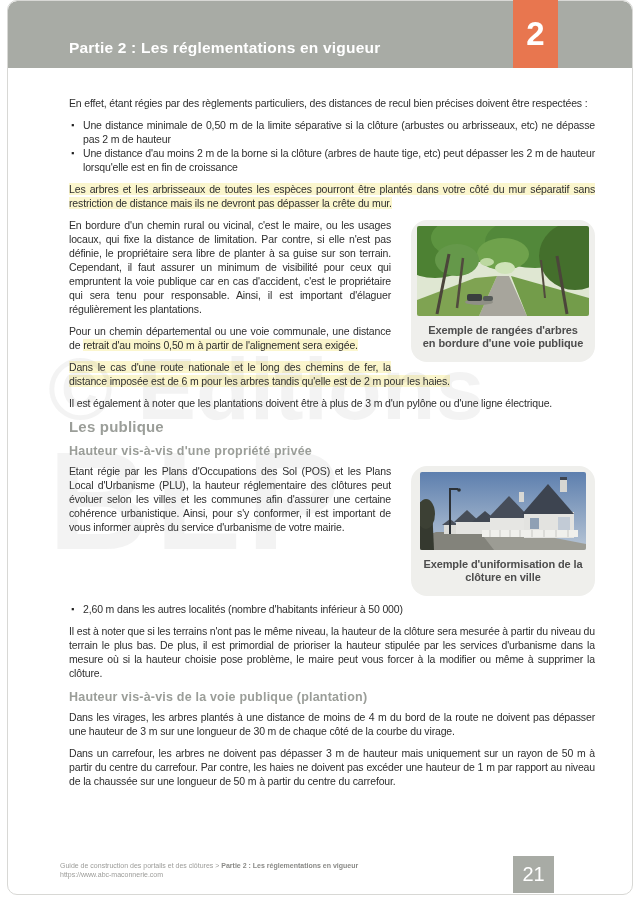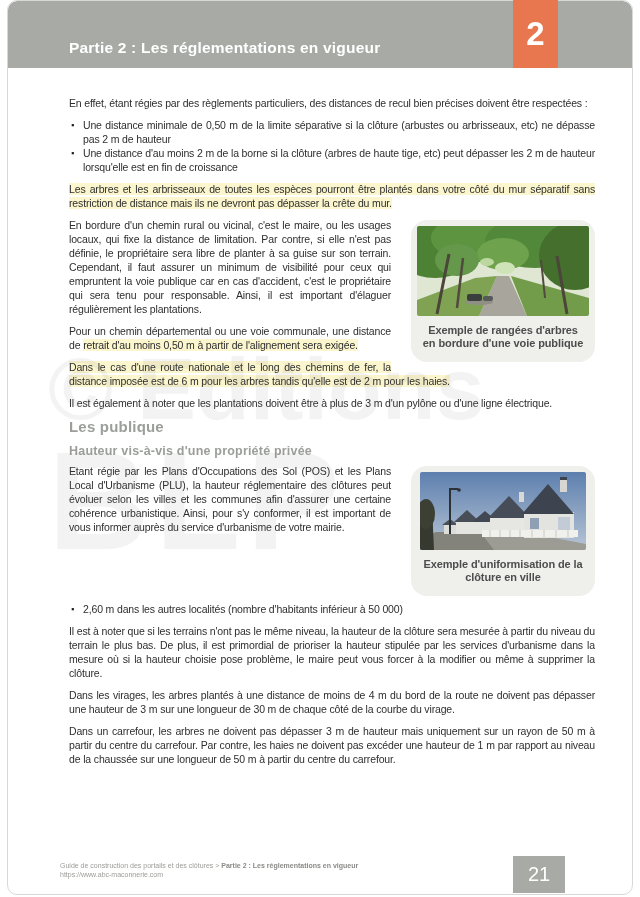--- a/index.html
+++ b/index.html
@@ -48,21 +48,21 @@
     font-size:11px;line-height:13px;letter-spacing:-0.1px;
   }
   .clear-r{clear:right;}
   
   .footer{
     position:absolute;left:60px;top:861px;z-index:2;color:#9c9c99;
     font-size:7px;line-height:9px;letter-spacing:0;
   }
   .footer .bold{font-weight:bold;color:#8a8a87;}
   .page-number-box{
-    position:absolute;left:513px;top:856px;width:52px;height:37px;background:#a8aba5;
+    position:absolute;left:513px;top:856px;width:41px;height:37px;background:#a8aba5;
     display:flex;align-items:center;justify-content:center;z-index:6;
   }
   .page-number-box span{color:#ffffff;font-size:20px;font-weight:normal;}
   
   .watermark{position:absolute;z-index:3;pointer-events:none;color:#6f6f6f;opacity:.08;font-weight:bold;white-space:nowrap;}
   .wm1{left:48px;top:338px;font-size:88px;}
   .wm2{left:48px;top:420px;font-size:140px;letter-spacing:6px;}
 </style>
 </head>
 <body>
@@ -163,20 +163,21 @@
 
       <p>Etant régie par les Plans d'Occupations des Sol (POS) et les Plans Local d'Urbanisme (PLU), la hauteur réglementaire des clôtures peut évoluer selon les villes et les communes afin d'assurer une certaine cohérence urbanistique. Ainsi, pour s'y conformer, il est important de vous informer auprès du service d'urbanisme de votre mairie.</p>
     </div>
 
     <ul class="sq clear-r">
       <li>2,60 m dans les autres localités (nombre d'habitants inférieur à 50 000)</li>
     </ul>
 
     <p>Il est à noter que si les terrains n'ont pas le même niveau, la hauteur de la clôture sera mesurée à partir du niveau du terrain le plus bas. De plus, il est primordial de prioriser la hauteur stipulée par les services d'urbanisme dans la mesure où si la hauteur choisie pose problème, le maire peut vous forcer à la modifier ou même à supprimer la clôture.</p>
 
+    <h3 class="sub-heading">Hauteur vis-à-vis de la voie publique (plantation)</h3>
 
     <p>Dans les virages, les arbres plantés à une distance de moins de 4 m du bord de la route ne doivent pas dépasser une hauteur de 3 m sur une longueur de 30 m de chaque côté de la courbe du virage.</p>
     <p>Dans un carrefour, les arbres ne doivent pas dépasser 3 m de hauteur mais uniquement sur un rayon de 50 m à partir du centre du carrefour. Par contre, les haies ne doivent pas excéder une hauteur de 1 m par rapport au niveau de la chaussée sur une longueur de 50 m à partir du centre du carrefour.</p>
 
   </div>
 </div>
 
 <div class="chapter-badge">
     <span>2</span>
   </div>

